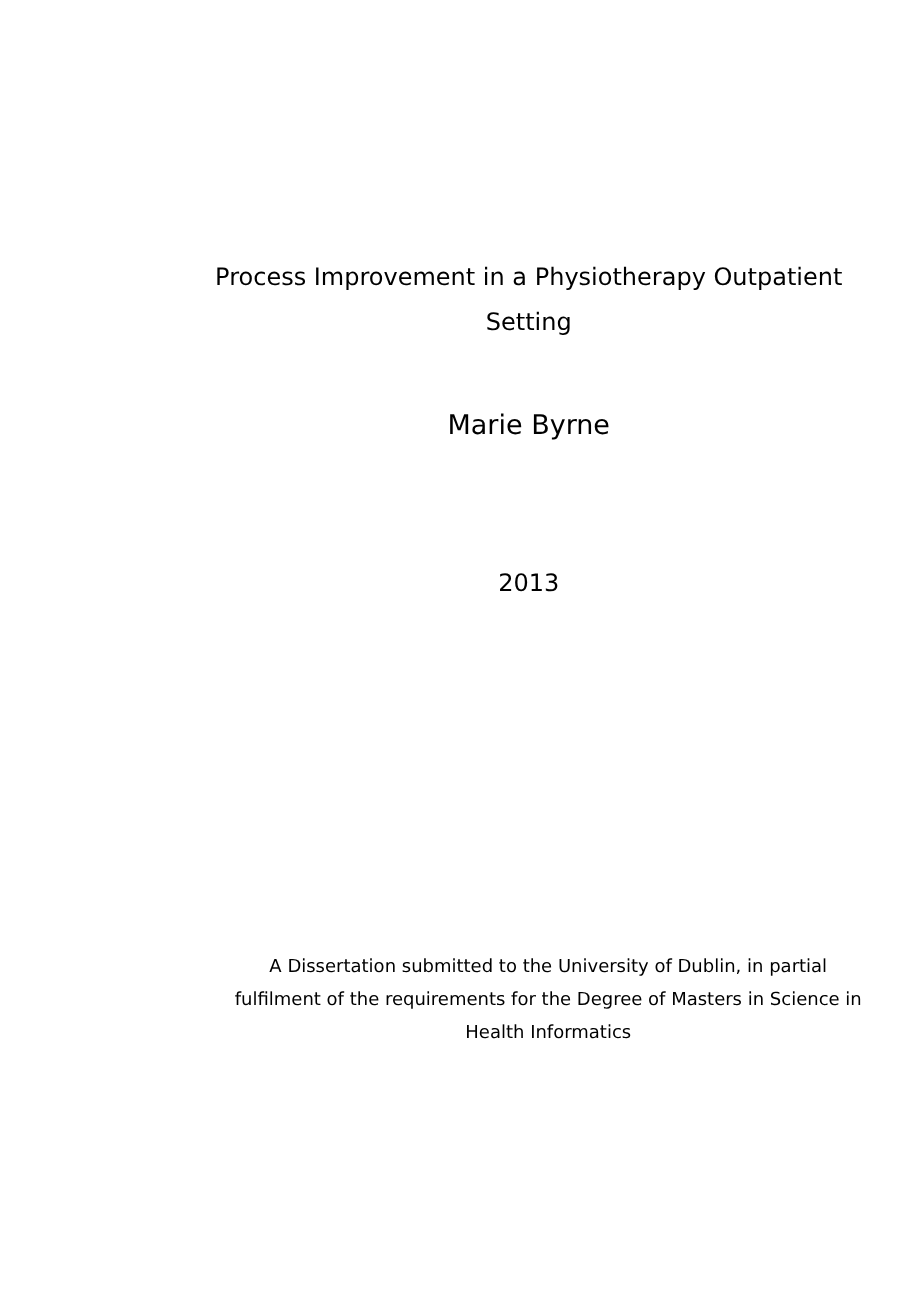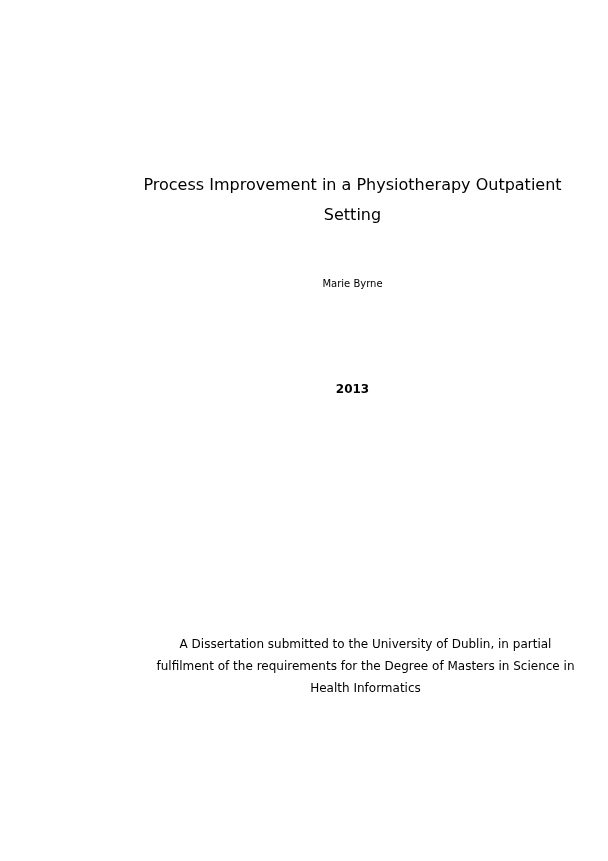--- a/index.html
+++ b/index.html
@@ -25,28 +25,27 @@
   }
   .title {
     top: 170px;
     margin: 0;
     font-size: 16px;
     font-weight: normal;
     line-height: 30px;
   }
   .author {
     top: 274px;
-    font-size: 10px;
+    font-size: 18px;
     line-height: 20px;
   }
   .year {
     top: 379px;
-    font-size: 12px;
+    font-size: 16px;
     line-height: 20px;
-    font-weight: bold;
   }
   .statement {
     top: 620px;
     margin: 13px;
     font-size: 12px;
     line-height: 22px;
     white-space: pre-line;
   }
 </style>
 </head>

